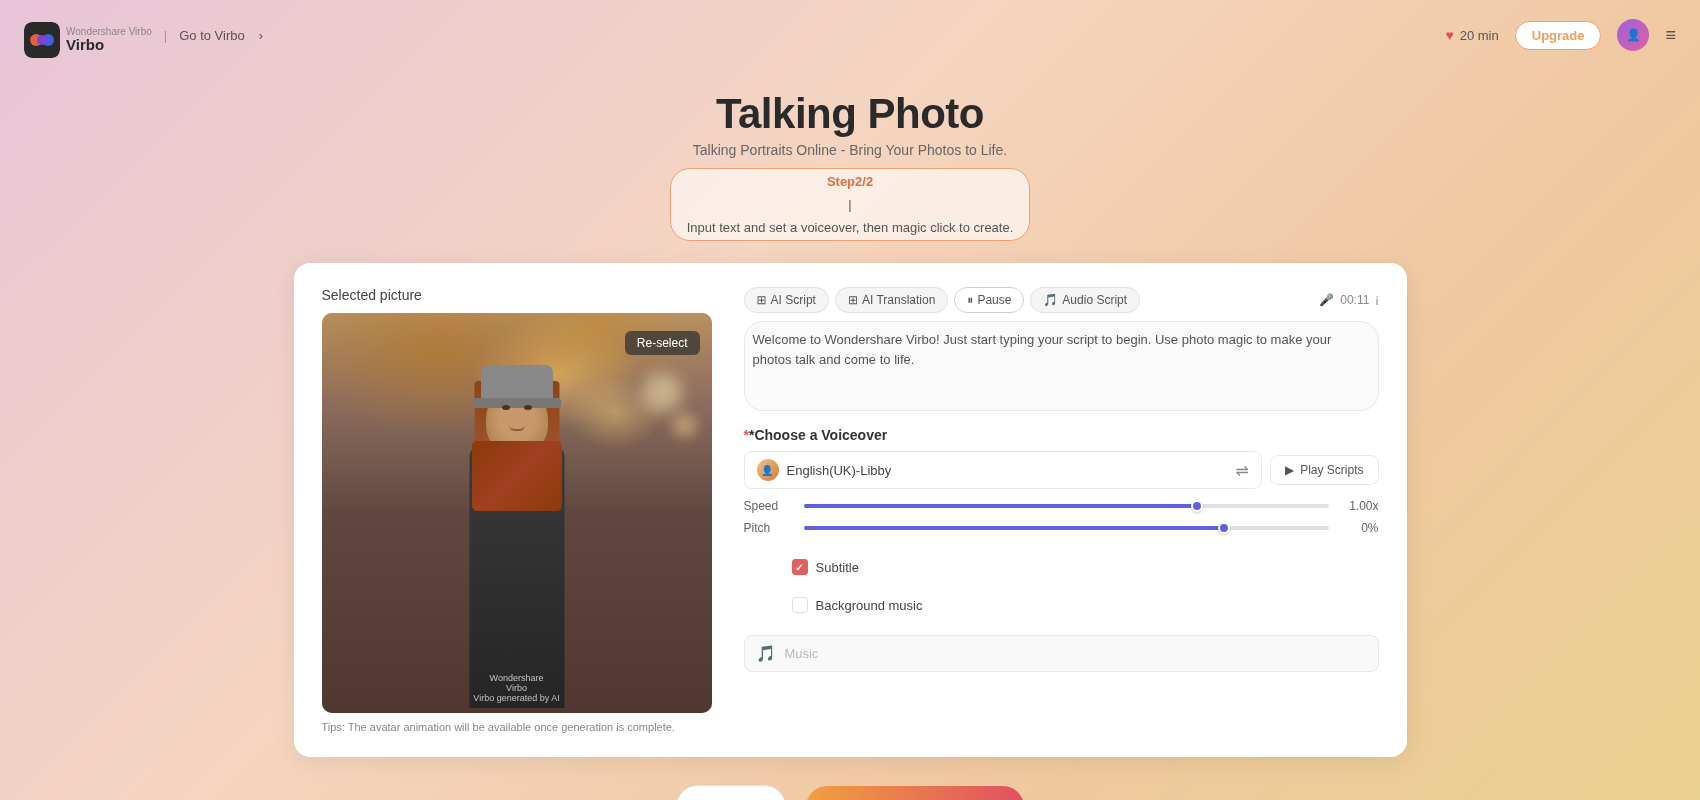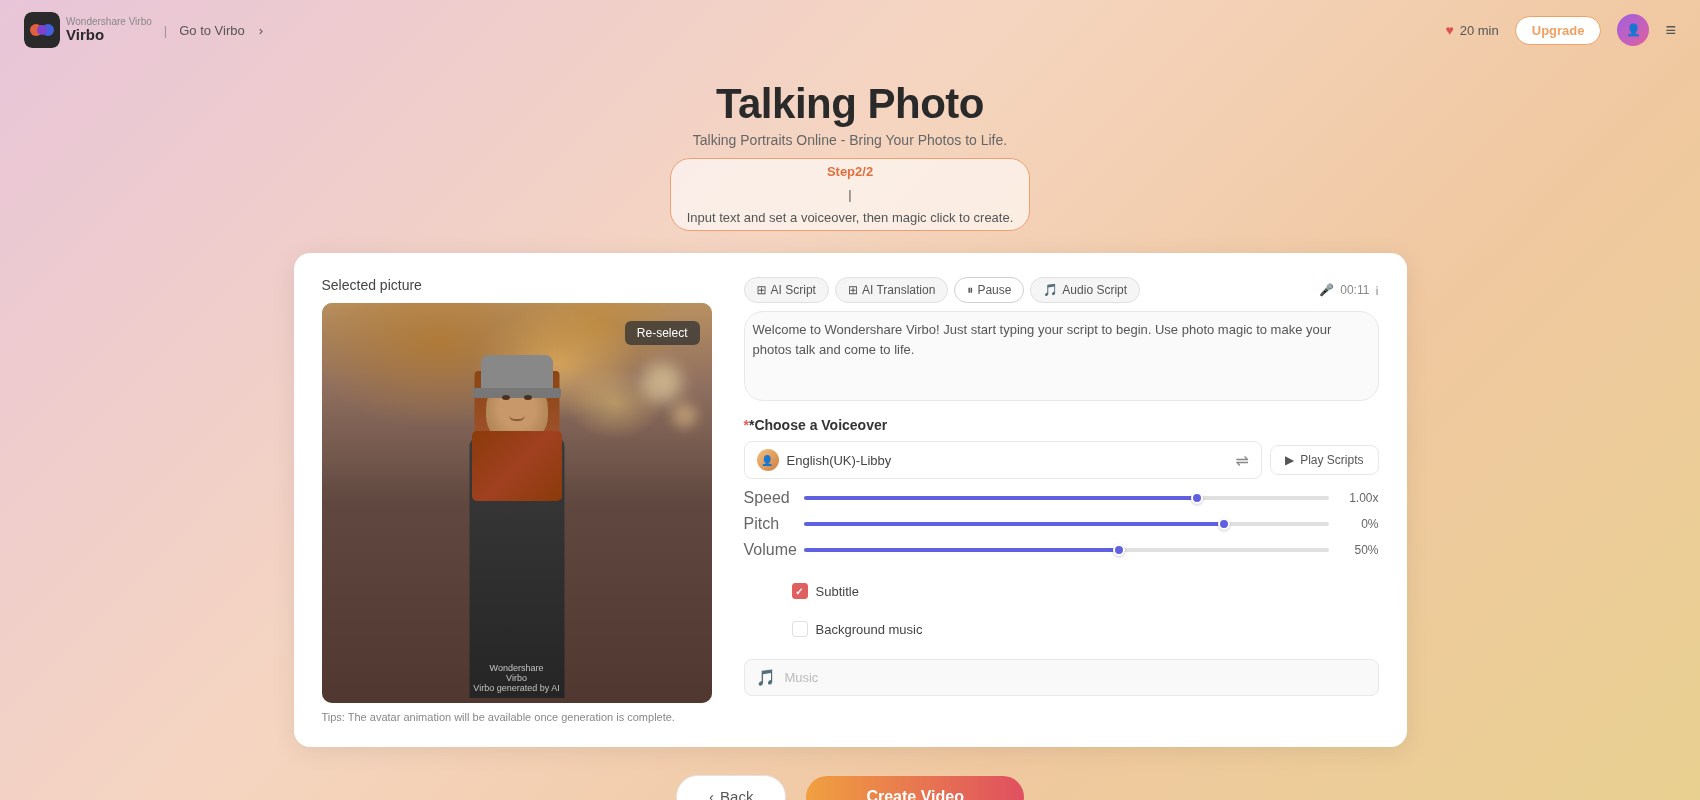--- a/index.html
+++ b/index.html
@@ -23,20 +23,21 @@
     }
     .header-left {
       display: flex;
       align-items: center;
       gap: 12px;
     }
     .logo {
       display: flex;
       align-items: center;
       gap: 6px;
+      margin-top: 10px;
     }
     .logo-icon {
       width: 36px;
       height: 36px;
       border-radius: 8px;
       overflow: hidden;
     }
     .goto-virbo {
       font-size: 13px;
       color: #555;
@@ -291,21 +292,21 @@
     }
 
     
     .slider-row {
       display: flex;
       align-items: center;
       gap: 10px;
       margin-bottom: 8px;
     }
     .slider-label {
-      font-size: 16px;
+      font-size: 12px;
       color: #666;
       width: 50px;
     }
     .slider-track {
       flex: 1;
       height: 4px;
       background: #e0e0e0;
       border-radius: 2px;
       position: relative;
     }
@@ -589,29 +590,20 @@
       <div class="slider-row">
         <span class="slider-label">Pitch</span>
         <div class="slider-track">
           <div class="slider-fill" style="width:80%;">
             <div class="slider-thumb"></div>
           </div>
         </div>
         <span class="slider-value">0%</span>
       </div>
 
-      <div class="slider-row">
-        <span class="slider-label">Volume</span>
-        <div class="slider-track">
-          <div class="slider-fill" style="width:60%;">
-            <div class="slider-thumb"></div>
-          </div>
-        </div>
-        <span class="slider-value">50%</span>
-      </div>
     </div>
 
     <div class="checkbox-row">
       <div class="checkbox-box checked"></div>
       <span class="checkbox-label">Subtitle</span>
     </div>
 
     <div class="checkbox-row">
       <div class="checkbox-box"></div>
       <span class="checkbox-label">Background music</span>

